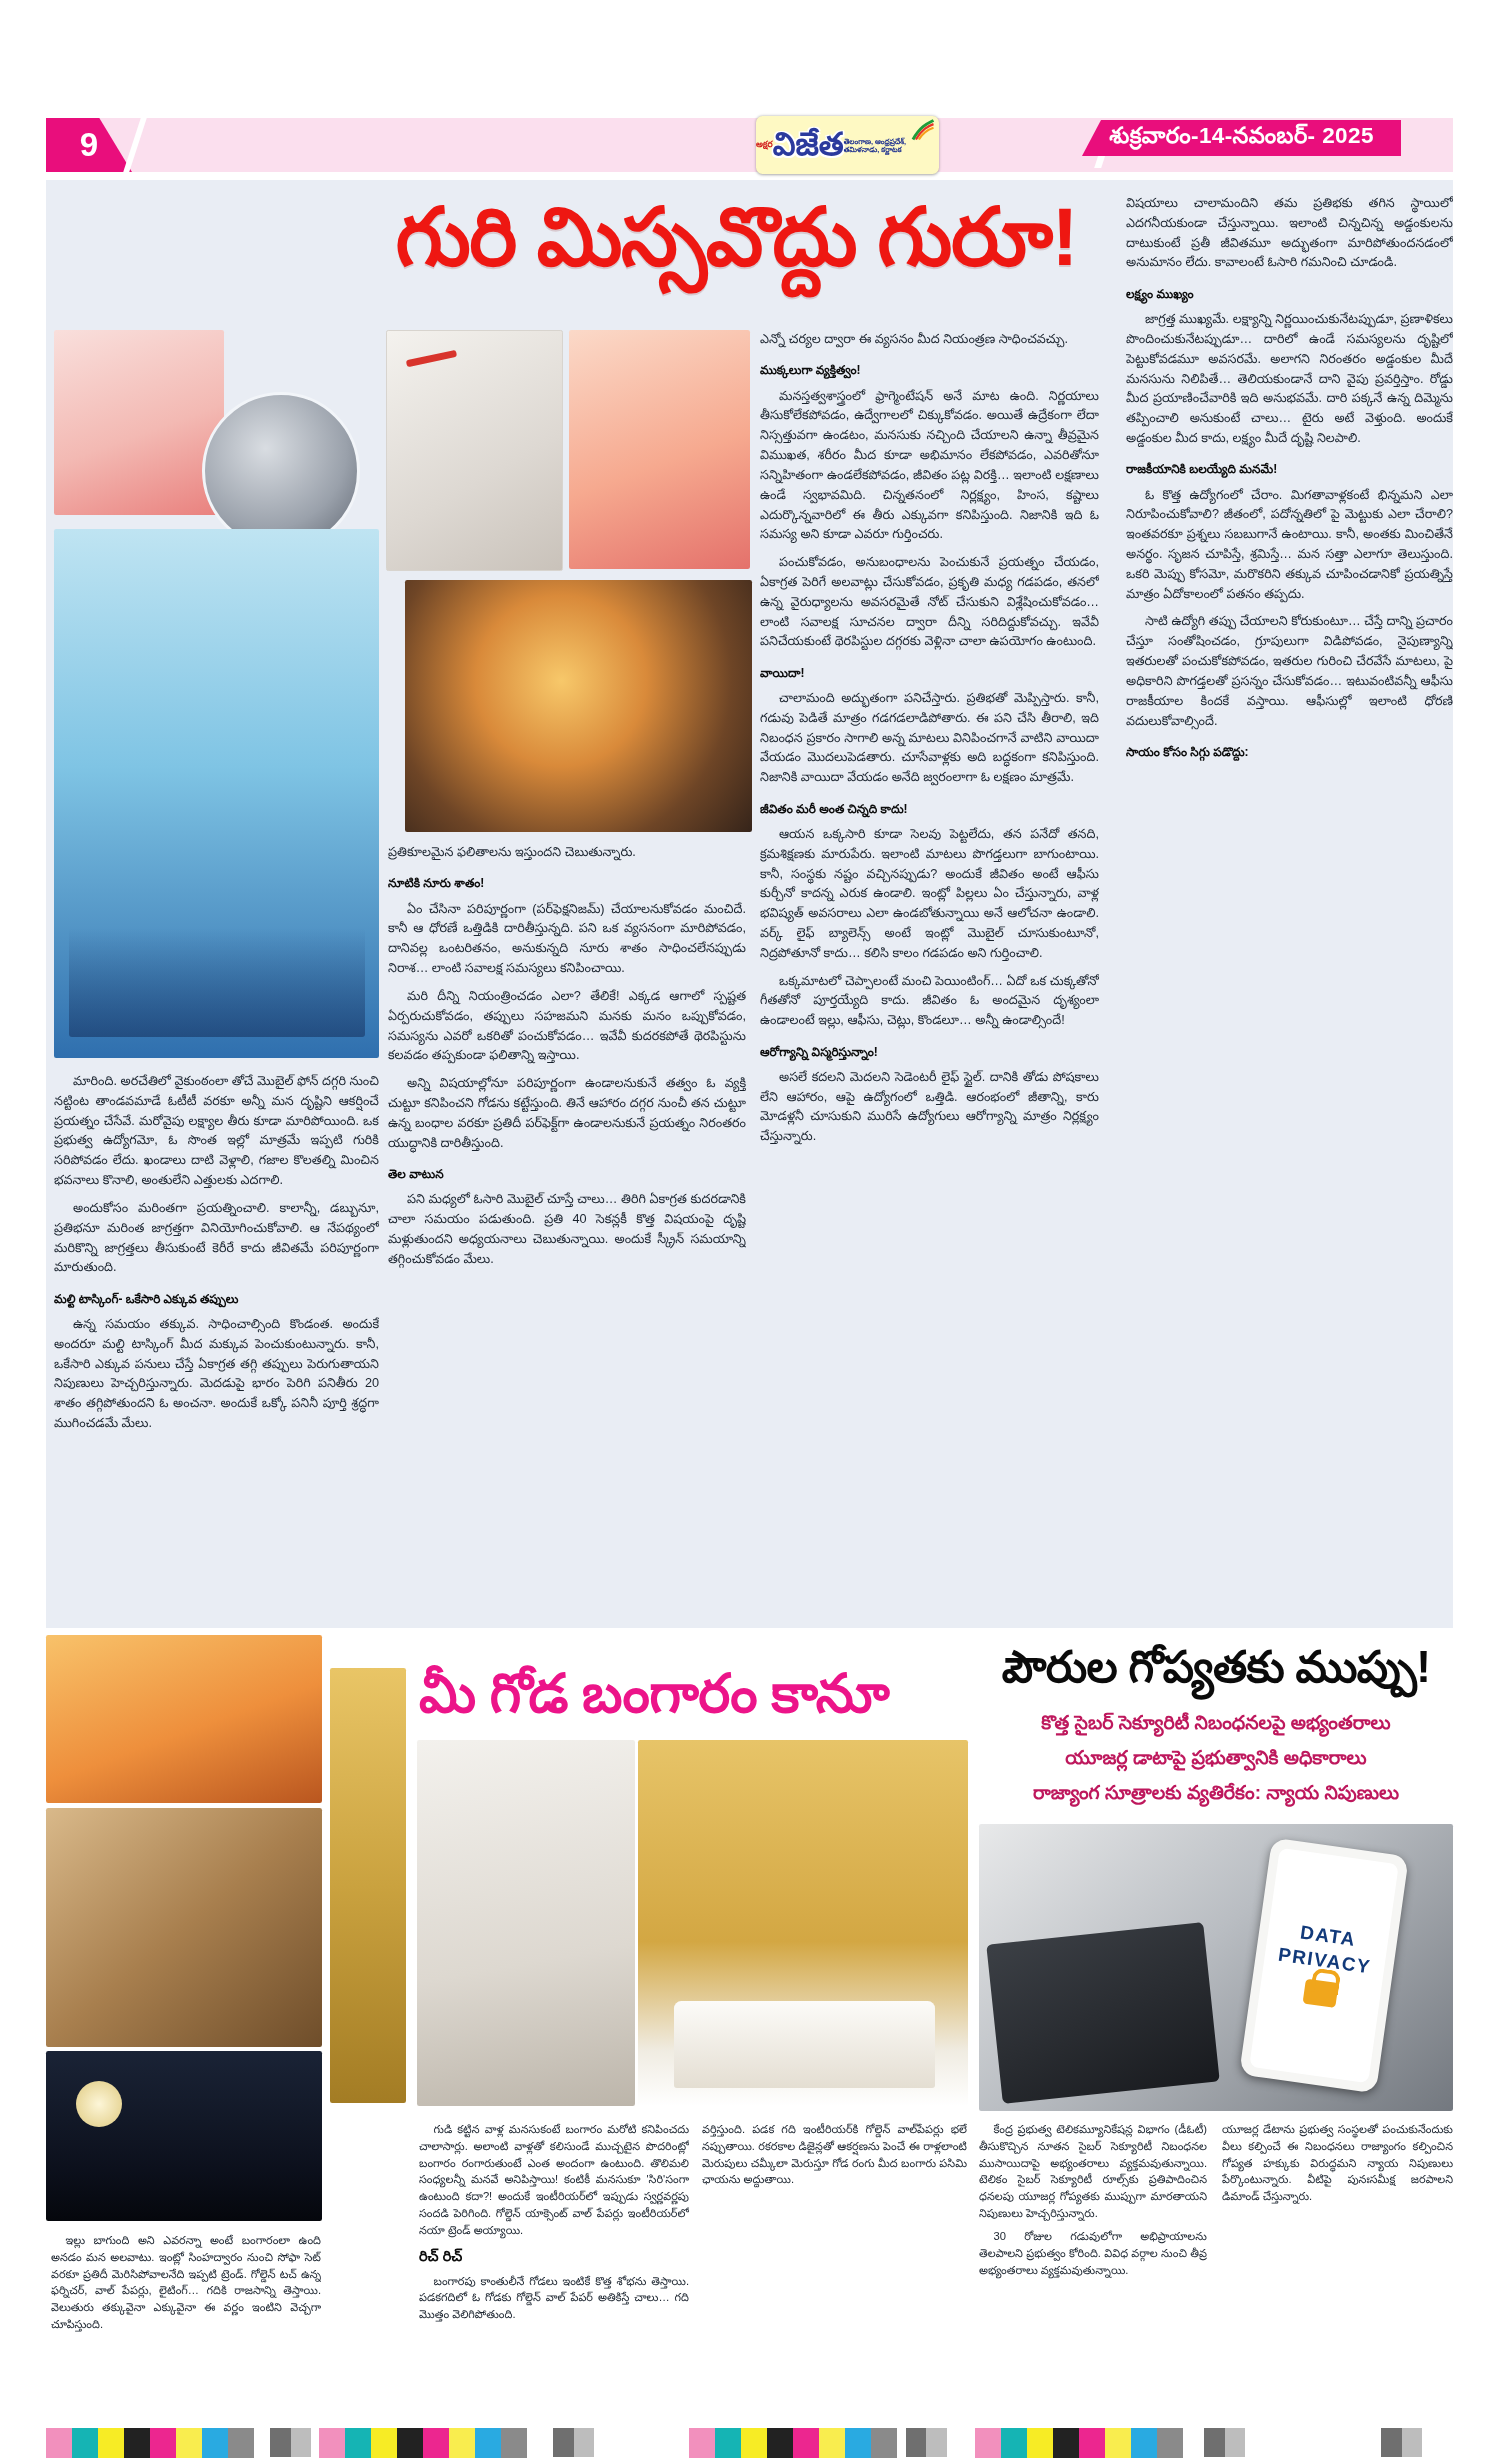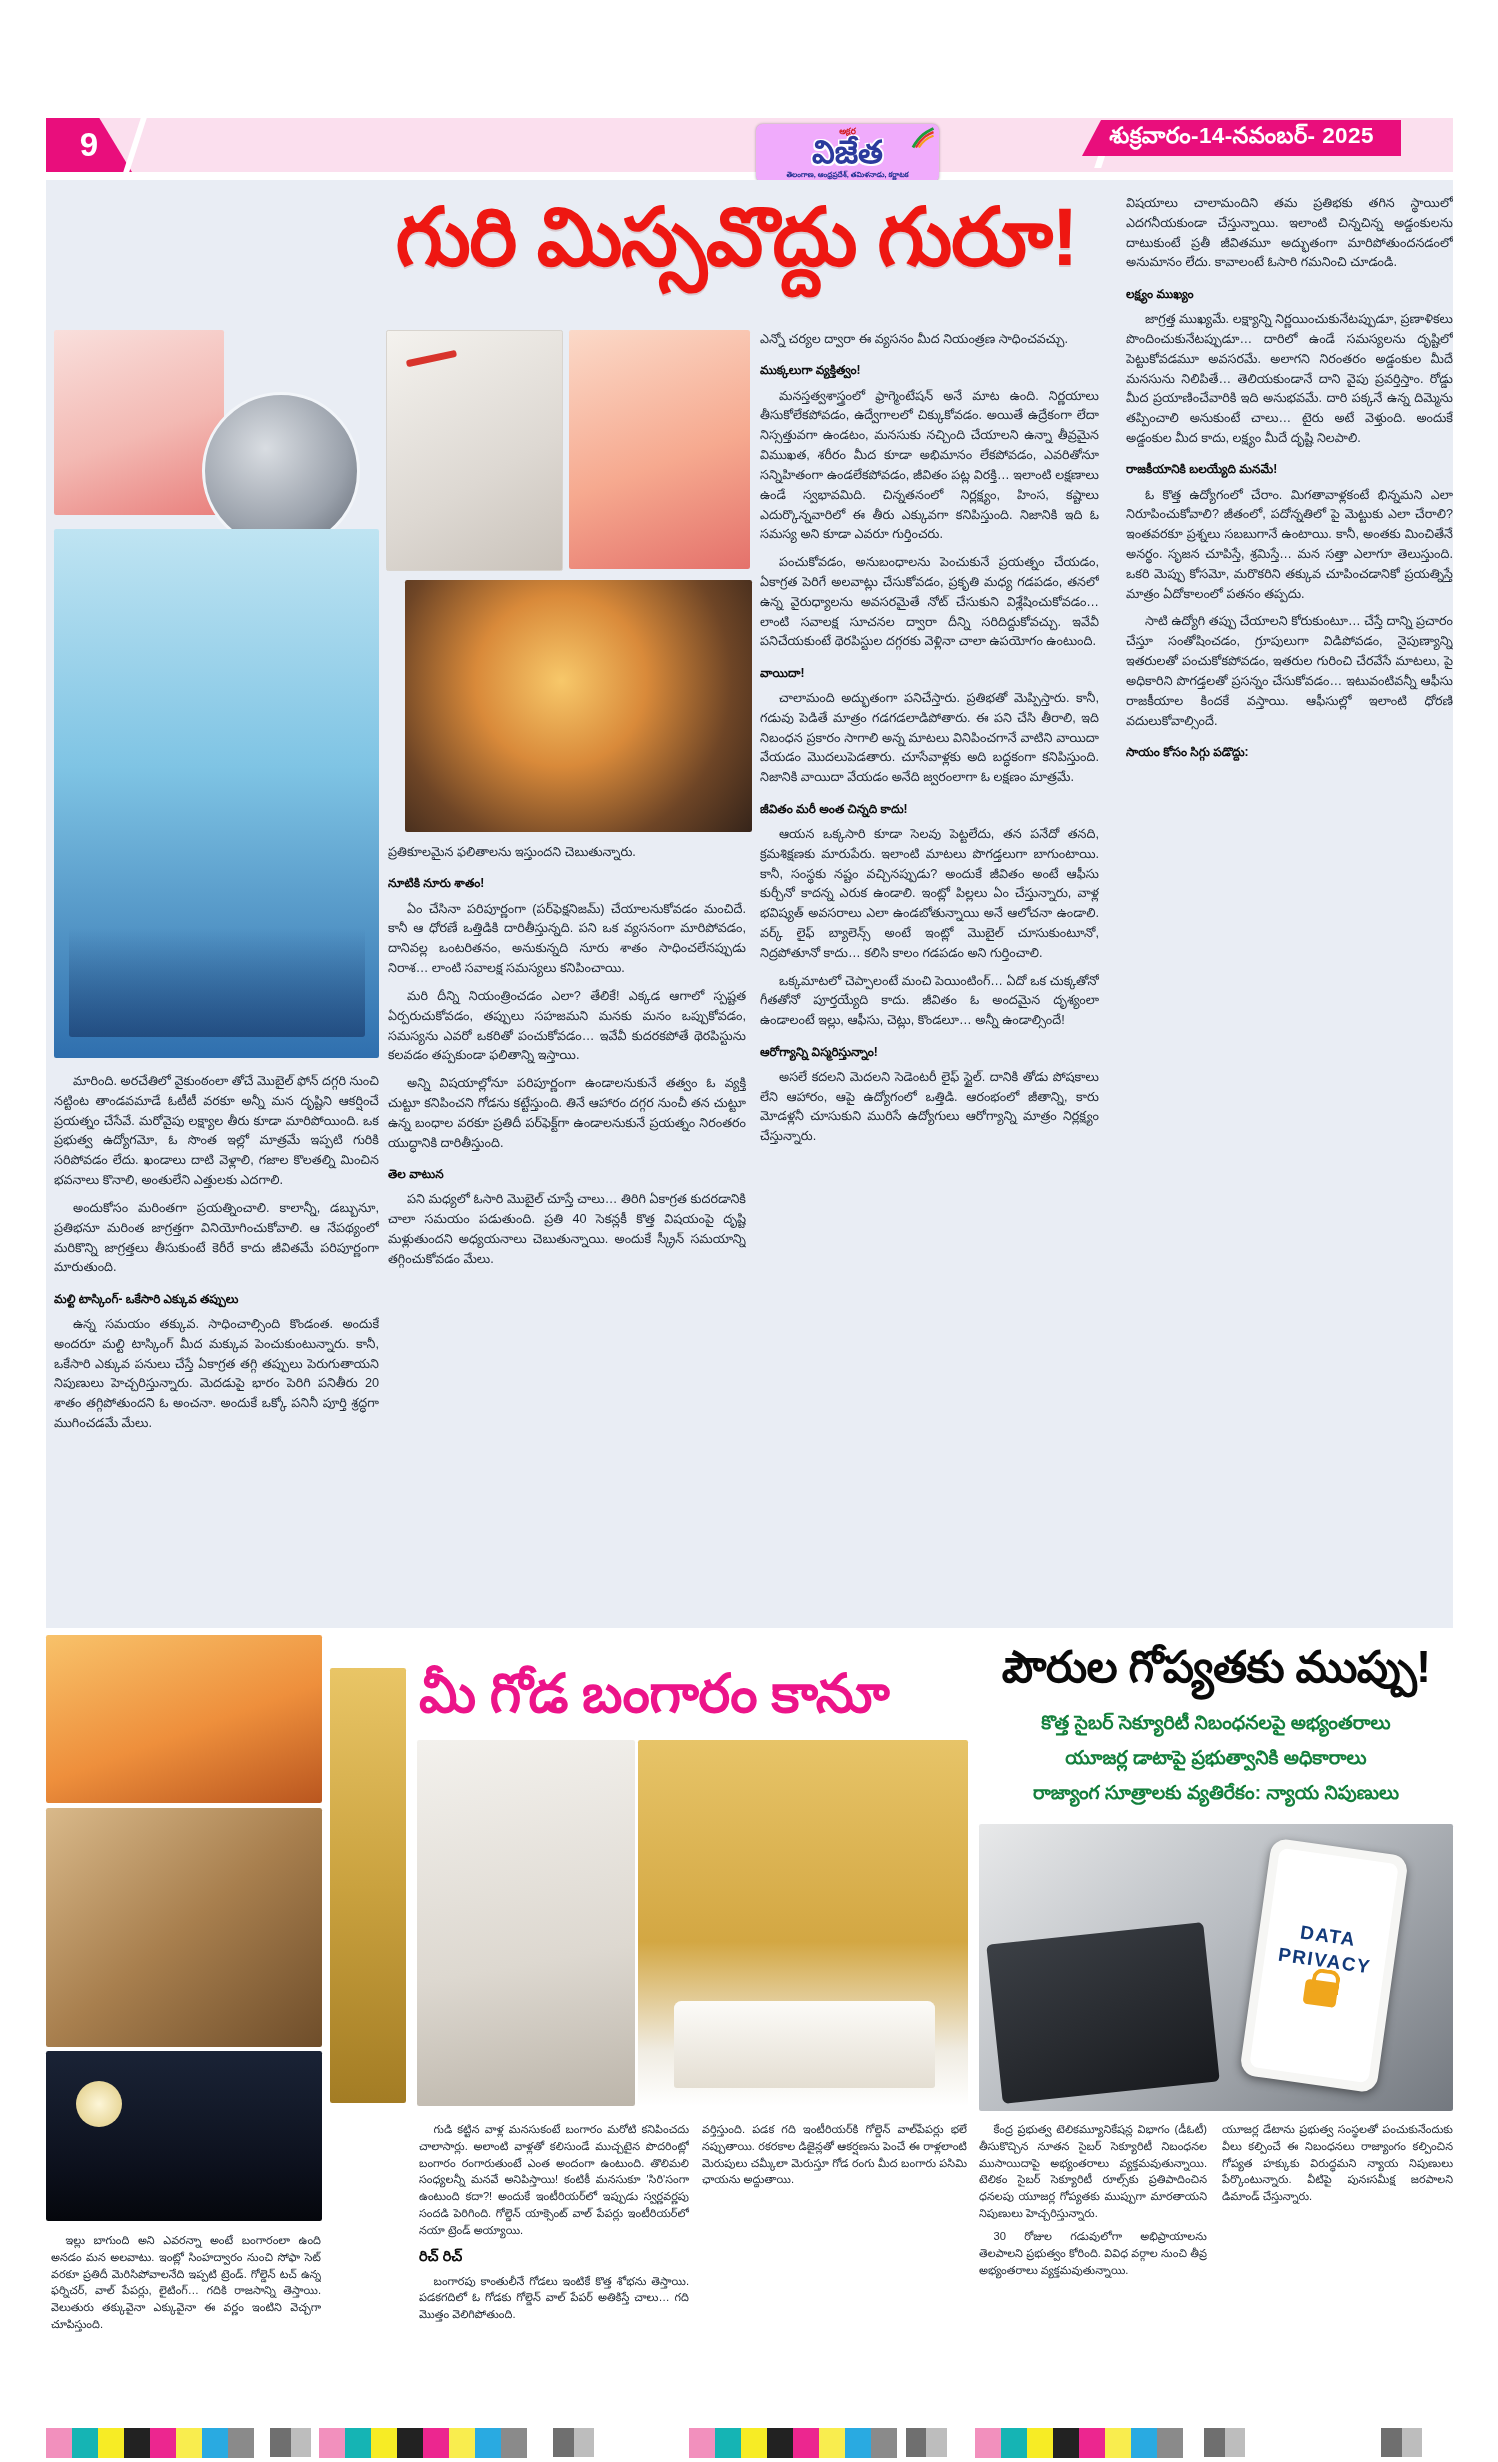--- a/index.html
+++ b/index.html
@@ -8,43 +8,43 @@
   .abs{position:absolute;}
   
   .band{background:#fbdfee;}
   .pagenum{background:#e90e7c;color:#fff;font-weight:bold;font-size:33px;
            display:flex;align-items:center;justify-content:center;
            clip-path:polygon(0 0,62% 0,100% 100%,0 100%);}
   .datebox{background:#e90e7c;color:#fff;font-weight:bold;font-size:22.5px;
            display:flex;align-items:center;justify-content:center;
            clip-path:polygon(19px 0,100% 0,100% 100%,0 100%);letter-spacing:0.4px;}
   .slash{background:#ffffff;transform:skewX(-18deg);}
-  .masthead{background:#f0abfc;border-radius:6.5px;box-shadow:0 0.7px 2.9px rgba(0,0,0,.35);
-            display:flex;flex-direction:column;align-items:center;justify-content:center;line-height:1.05;margin-top:8px;}
+  .masthead{background:#fef9c3;border-radius:6.5px;box-shadow:0 0.7px 2.9px rgba(0,0,0,.35);
+            display:flex;flex-direction:row;align-items:center;justify-content:center;line-height:1.05;}
   .mast-kicker{color:#d11a1a;font-size:8.7px;font-weight:bold;}
   .mast-title{color:#2b3a9d;font-size:32px;font-weight:900;
               text-shadow:-1.5px -1.5px 0 #fff,1.5px -1.5px 0 #fff,-1.5px 1.5px 0 #fff,1.5px 1.5px 0 #fff;}
   .mast-tag{color:#1c2f8f;font-size:7.3px;font-weight:bold;margin-top:1.5px;}
   
   .mainbg{background:#e9edf4;}
   .headline{color:#ee1712;font-weight:900;font-size:81px;line-height:1.0;letter-spacing:-1.5px;
             text-shadow:0 1.5px 0 rgba(120,0,0,.15);text-align:right;}
   .col{overflow:hidden;text-align:justify;font-size:12.7px;line-height:1.56;color:#1a232e;}
   .col p{margin:0 0 8px;text-indent:19px;}
   .subhead{font-weight:800;font-size:12px;color:#0c0c0c;margin:11.6px 0 6.5px;text-indent:0;}
   .smallcol{font-size:11.2px;line-height:1.5;}
   .smallcol p{margin:0 0 6.5px;text-indent:14.5px;}
   .smallcol .subhead{font-size:14.5px;margin:7.3px 0 5px;}
   
   .ph{border-radius:2.2px;}
   .circle{border-radius:50%;border:3.6px solid #f2f5f9;}
   
   .h2line{color:#ec1489;font-weight:900;font-size:54px;letter-spacing:-0.7px;}
   .h3line{color:#0b0b0b;font-weight:900;font-size:44px;text-align:center;letter-spacing:-0.7px;}
-  .deck{color:#15803d;font-weight:bold;font-size:19px;text-align:center;line-height:1.85;}
+  .deck{color:#be185d;font-weight:bold;font-size:19px;text-align:center;line-height:1.85;}
   
   .phone{position:absolute;background:#f6f6f4;border-radius:16px;box-shadow:0 2.9px 10px rgba(0,0,0,.45);}
   .phone .scr{position:absolute;inset:8.7px;background:#ffffff;border-radius:8.7px;
               display:flex;flex-direction:column;align-items:center;justify-content:center;gap:2.9px;}
   .scr .t{color:#123a7a;font-weight:900;font-size:19px;letter-spacing:1.5px;}
   .lock{width:33px;height:25px;background:#f0a61c;border-radius:4.4px;position:relative;margin-top:5.8px;}
   .lock:before{content:"";position:absolute;left:6.5px;top:-11.6px;width:20px;height:20px;border:4.4px solid #f0a61c;
                border-bottom:none;border-radius:10px 10px 0 0;}
   
   .bar-cluster{display:flex;height:30px;}

